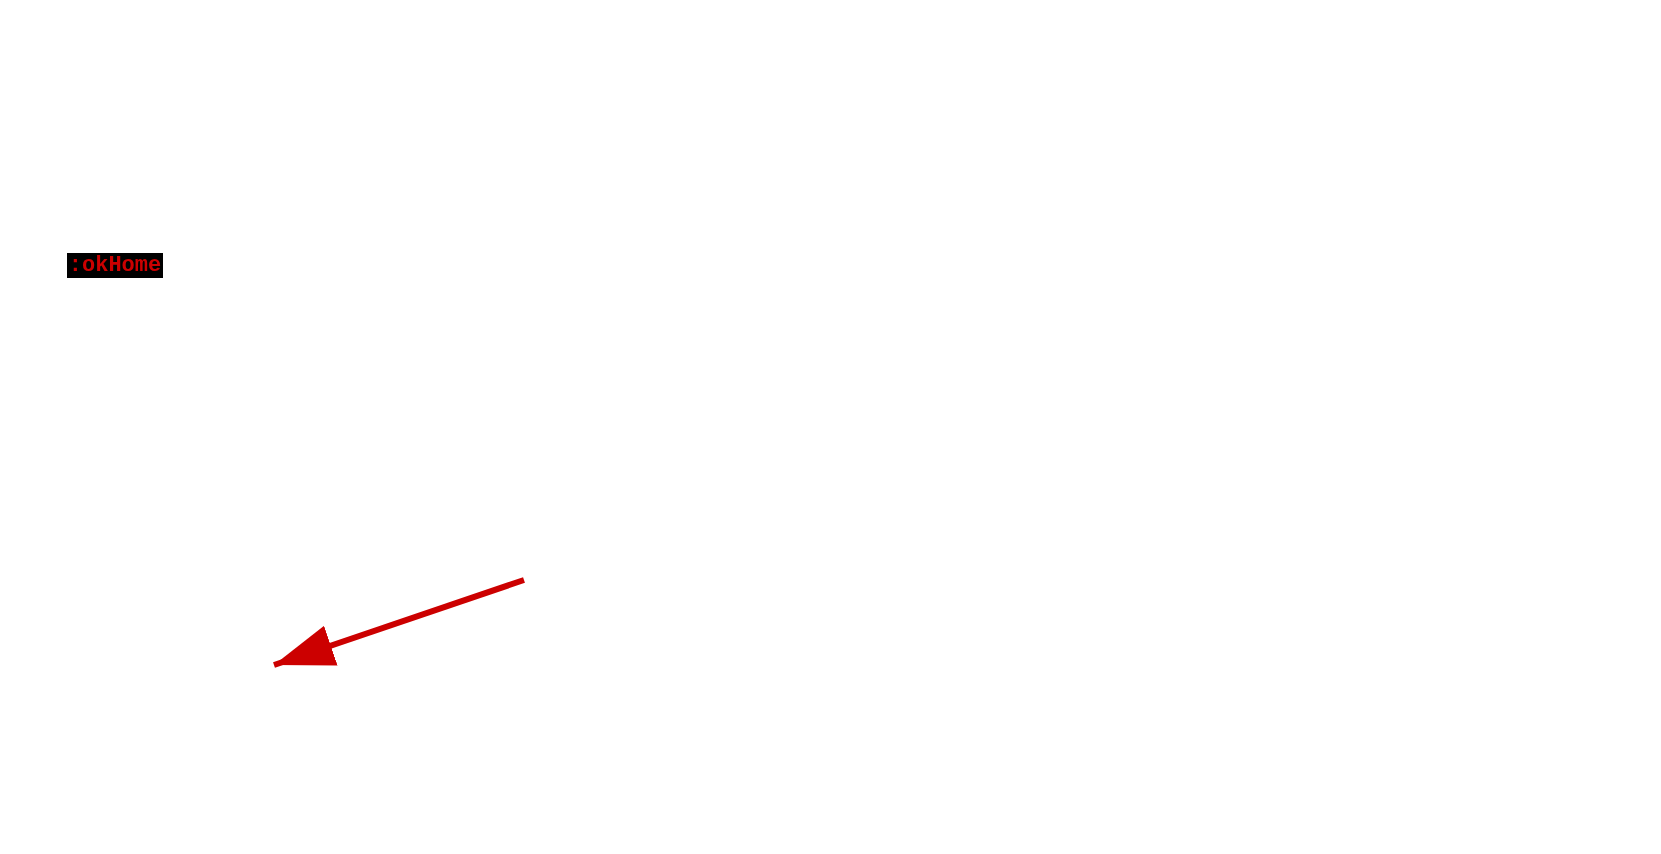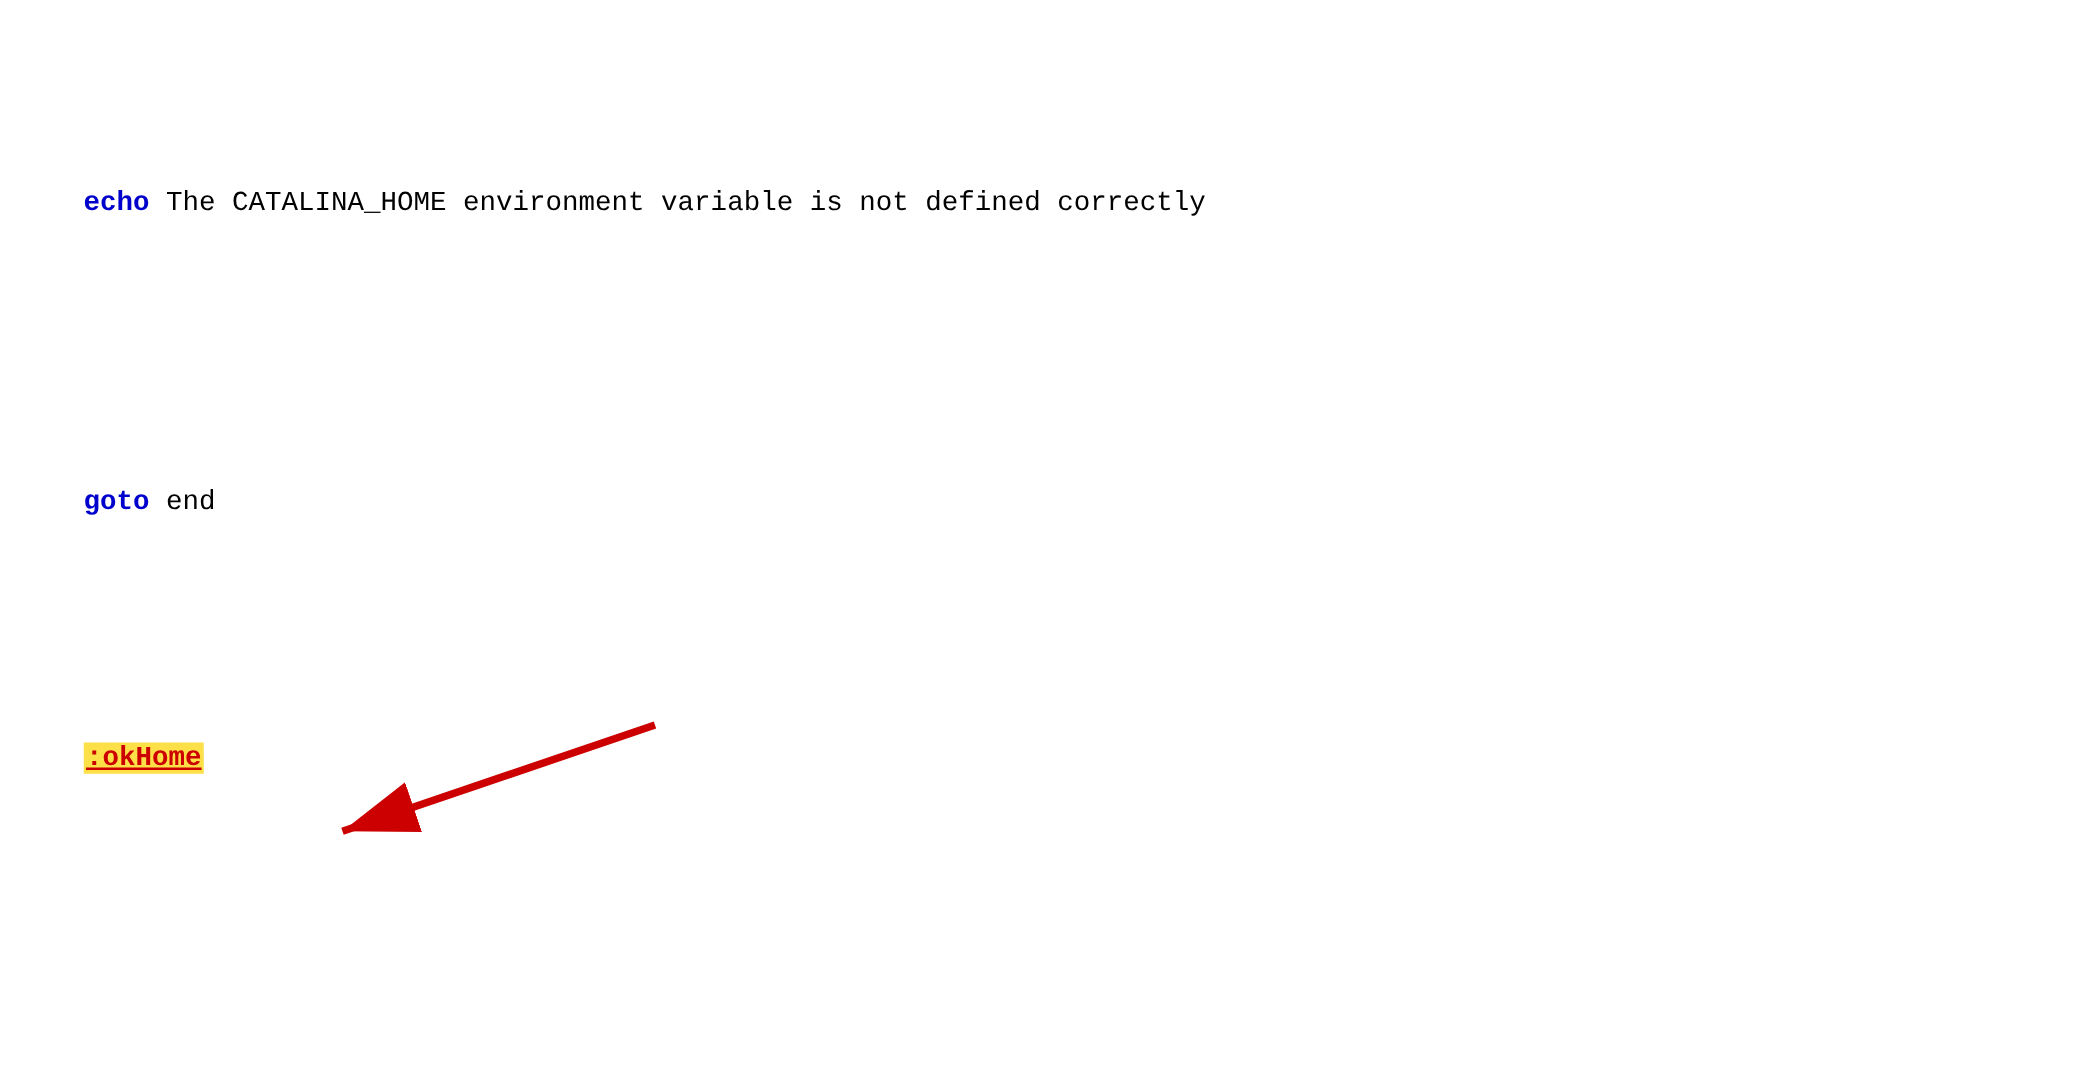--- a/index.html
+++ b/index.html
@@ -11,40 +11,33 @@
       color: #000000;
       padding: 10px 14px;
       overflow: hidden;
     }
     .code-block {
       position: relative;
       white-space: pre;
     }
     .kw-blue { color: #0000cc; font-weight: bold; }
     .label-highlight {
-      background: #fde047;
+      background: #000000;
       color: #cc0000;
       font-weight: bold;
       padding: 0 2px;
-      text-decoration: underline;
     }
   </style>
 </head>
 <body>
 
 <div class="code-block">
   
-  <div>
-    <span class="kw-blue">echo</span><span> The CATALINA_HOME environment variable is not defined correctly</span>
-  </div>
   
   
-  <div>
-    <span class="kw-blue">goto</span><span> end</span>
-  </div>
   
   <div>
     <span class="label-highlight">:okHome</span>
   </div>
   
   
   
   
   
   

